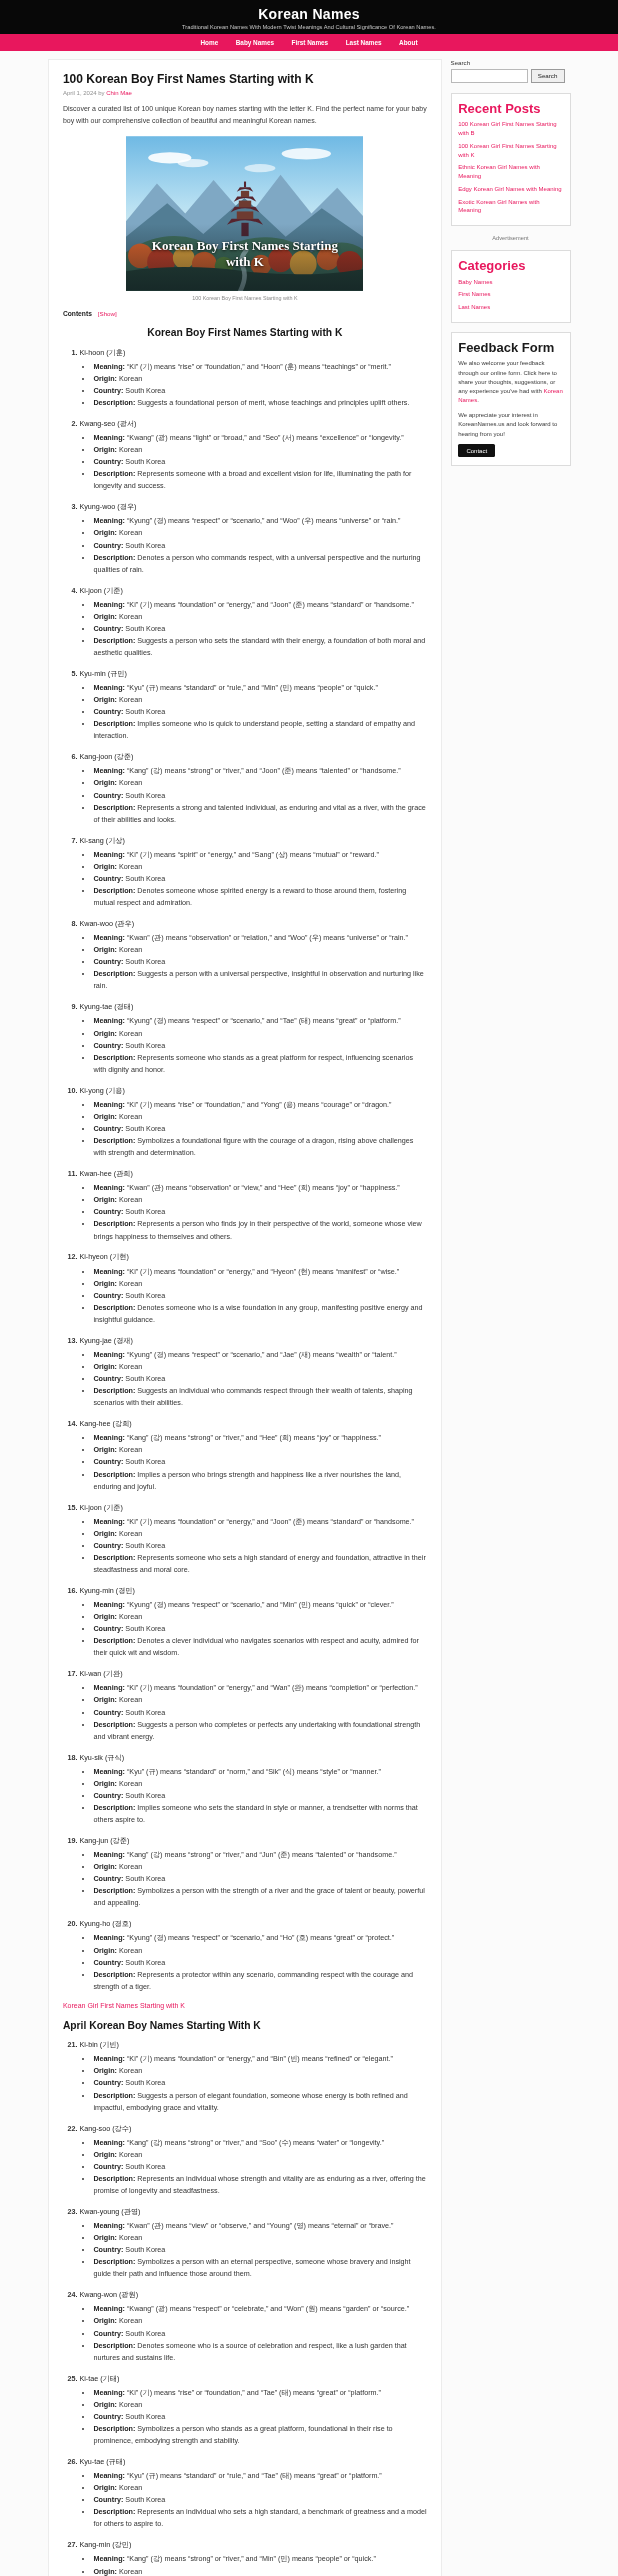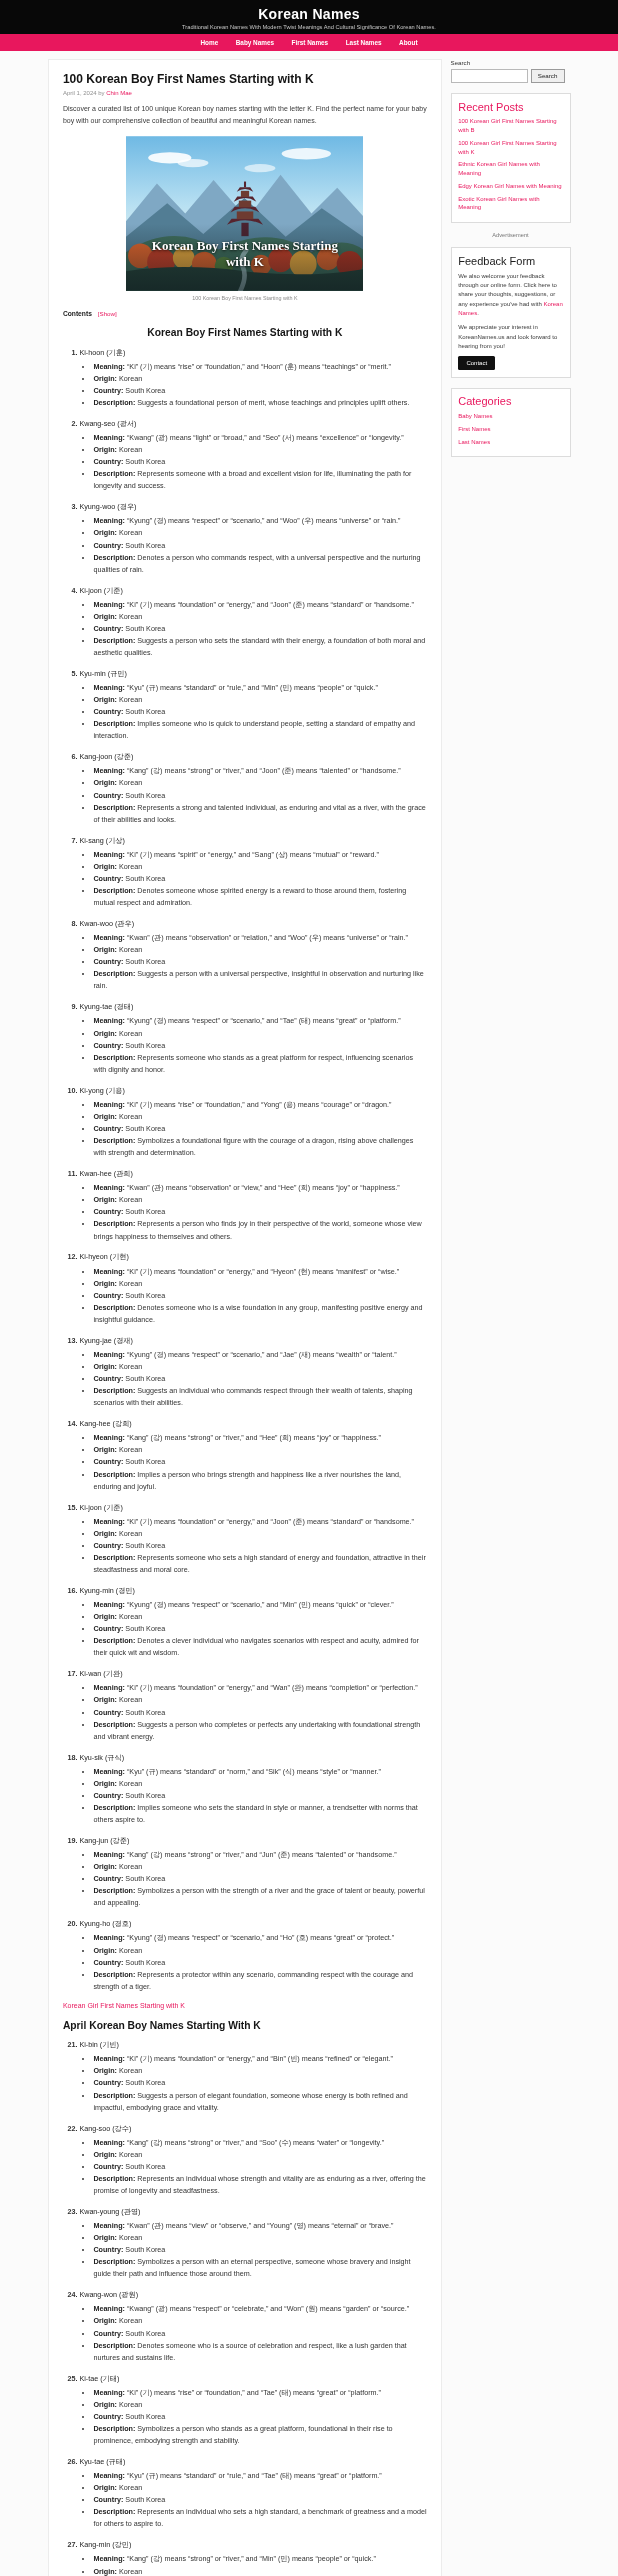--- a/index.html
+++ b/index.html
@@ -43,21 +43,21 @@
   .attr-label{font-weight:bold;color:#222}
   .interlink{margin:2.1px 0 11.3px;font-size:7px}
   .interlink a,.accent-link{color:#e8175d}
   
   .search-widget{margin-bottom:10.3px}
   .search-label{font-size:6.2px;color:#333;margin-bottom:3.1px}
   .search-row{display:flex;gap:3.1px}
   .search-input{width:77px;height:14px;border:0.5px solid #b9b9b9;background:#fff;padding:0 3.1px;font-size:6.2px}
   .search-button{height:14px;padding:0 6.2px;font-size:6.2px;background:#efefef;border:0.5px solid #9a9a9a;color:#222;cursor:pointer}
   .widget{background:#fff;border:0.5px solid #dcdcdc;padding:6.7px 6.7px 5.7px;margin-bottom:9.3px}
-  .widget-title{font-size:11px;font-weight:normal;margin-bottom:4.6px}
+  .widget-title{font-size:13px;font-weight:bold;margin-bottom:4.6px}
   .widget-title.accent{color:#e8175d}
   .widget-title.dark{color:#1b1b1b}
   .widget-links{list-style:none}
   .widget-links li{margin-bottom:4.1px}
   .widget-links a{font-size:6px;line-height:1.45;color:#e8175d;display:block}
   .ad-label{text-align:center;font-size:5.7px;color:#777;margin:3.1px 0 9.3px}
   .widget-text{font-size:6px;line-height:1.55;color:#3a3a3a;margin-bottom:5.2px}
   .contact-button{background:#111;color:#fff;font-size:6px;padding:3.6px 8.2px;border:none;border-radius:1.5px;cursor:pointer;margin-bottom:2.1px}
 </style>
 </head>
@@ -350,36 +350,36 @@
           </li>
           <li>
             <a href="#">Exotic Korean Girl Names with Meaning</a>
           </li>
         </ul>
     </div>
 
     <div class="ad-label">Advertisement</div>
 
     <div class="widget">
+      <div class="widget-title accent">Categories</div>
+      <ul class="widget-links">
+          <li>
+            <a href="#">Baby Names</a>
+          </li>
+          <li>
+            <a href="#">First Names</a>
+          </li>
+          <li>
+            <a href="#">Last Names</a>
+          </li>
+        </ul>
+    </div>
+
+    <div class="widget">
       <div class="widget-title dark">Feedback Form</div>
       <p class="widget-text"><span>We also welcome your feedback through our online form. Click here to share your thoughts, suggestions, or any experience you've had with </span><a class="accent-link" href="#">Korean Names</a><span>.</span></p>
       <p class="widget-text">We appreciate your interest in KoreanNames.us and look forward to hearing from you!</p>
       <button class="contact-button">Contact</button>
     </div>
 
-    <div class="widget">
-      <div class="widget-title accent">Categories</div>
-      <ul class="widget-links">
-          <li>
-            <a href="#">Baby Names</a>
-          </li>
-          <li>
-            <a href="#">First Names</a>
-          </li>
-          <li>
-            <a href="#">Last Names</a>
-          </li>
-        </ul>
-    </div>
-
   </aside>
 </div>
 
 
 </body></html>

